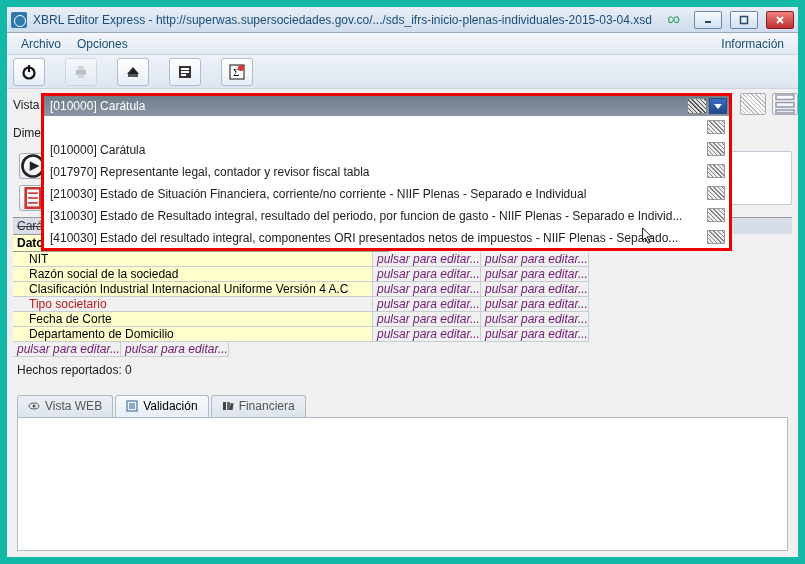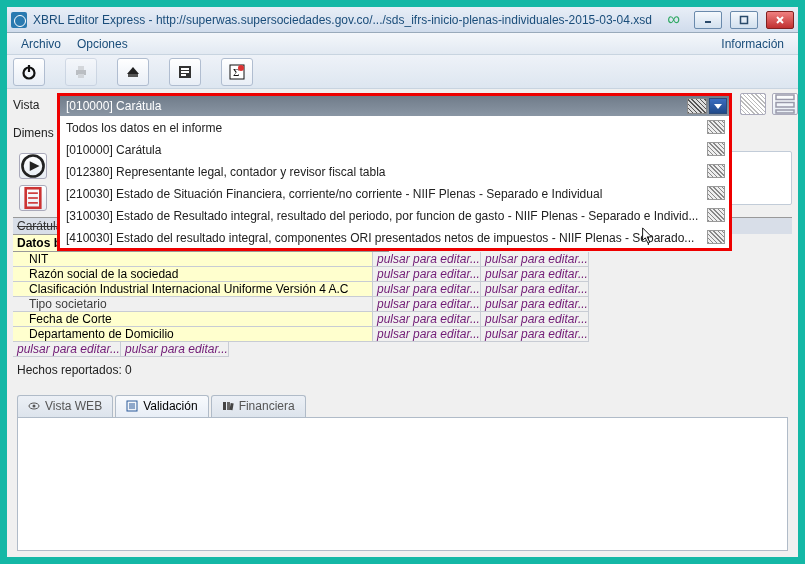--- a/index.html
+++ b/index.html
@@ -29,21 +29,21 @@
   .body-area { flex:1; padding: 4px 6px 2px; position: relative; display:flex; flex-direction:column; overflow:hidden;justify-content:center;}
   
   .row-vista { display:flex; align-items:center; height:24px; position: relative; }
   .row-dim { display:flex; align-items:center; height:24px; margin-top:4px;}
   .lbl { width: 44px; color:#222; font-size:12px;}
   
   .side-icons { position:absolute; right:0; top:4px; display:flex; gap: 6px; align-items:center;}
   .tinybtn { width:26px; height:22px; border:1px solid #aab; background:linear-gradient(#fff,#e6ecf4); border-radius:2px; display:flex;align-items:center;justify-content:center;}
   .tinybtn.hatch { background-image: repeating-linear-gradient(45deg,#bbb,#bbb 1px,#fff 1px,#fff 3px); }
   
-  .combo-wrap { position:absolute; left:50px; top:4px; right: 66px; z-index: 20;}
+  .combo-wrap { position:absolute; left:34px; top:4px; right: 66px; z-index: 20;}
   .combo-redbox { border: 3px solid #e00; background: #fff; position: relative; }
   .combo-selected { height: 20px; background: linear-gradient(#707c8a,#8a96a4); color: #fff; display:flex; align-items:center; padding: 0 6px; font-size:12px; }
   .combo-selected .dd-hatch { position:absolute; right:22px; top:2px; width:20px; height:16px; background-image: repeating-linear-gradient(45deg,#555,#555 1px,#ddd 1px,#ddd 3px); border:1px solid #888;}
   .combo-selected .dd-arrow { position:absolute; right:2px; top:2px; width:18px; height:16px; background: linear-gradient(#3a6cc0,#204a8a); border:1px solid #2a4a7a; display:flex;align-items:center;justify-content:center;}
   .combo-selected .dd-arrow:after{content:"";border-left:4px solid transparent;border-right:4px solid transparent;border-top:5px solid #fff;}
   .combo-list { background:#fff; }
   .combo-opt { height: 22px; display:flex; align-items:center; padding: 0 6px 0 6px; font-size:12px; color:#222; border-top:1px solid transparent; position:relative; white-space:nowrap; overflow:hidden;}
   .combo-opt .opt-hatch { position:absolute; right:4px; top:3px; width:18px; height:14px; background-image: repeating-linear-gradient(45deg,#888,#888 1px,#eee 1px,#eee 3px); border:1px solid #999;}
   .cursor { position:absolute; right:74px; bottom:3px; width:14px; height:18px; }
   
@@ -51,21 +51,21 @@
   .lc-left { width:40px; display:flex; flex-direction:column; gap:6px; align-items:center; padding-top: 2px;}
   .roundbtn { width:28px; height:26px; border:1px solid #aab; background:linear-gradient(#fff,#e8edf4); border-radius:3px; display:flex;align-items:center;justify-content:center;}
   .lc-panel { flex:1; border:1px solid #c2ccd8; background:#fff; border-radius:2px; padding:2px; min-height: 54px;}
   
   .grid-area { margin-top: 6px; border-top:1px solid #999; }
   .grid-title { background:#d8dee8; padding:1px 4px; font-size:12px; text-decoration: line-through; color:#333;}
   .grid-sub { background:#ffffce; padding:1px 4px; font-weight:bold; font-size:12px; border-top:1px solid #999; border-bottom:1px solid #999; display:inline-block; width: 376px;}
   .grid-row { display:flex; height:15px; font-size:12px; }
   .gcell-label { width: 360px; padding-left: 16px; border-right:1px solid #c8ccd4; border-bottom:1px solid #c8ccd4; white-space:nowrap; overflow:hidden; }
   .gcell-label.y { background:#ffffce; }
-  .gcell-label.p { background:#f0f0f0; color:#404040;}
+  .gcell-label.p { background:#f0f0f0; color:#b91c1c;}
   .gcell-ed { width:108px; padding:0 4px; color:#701a75; font-style:italic; border-right:1px solid #c8ccd4; border-bottom:1px solid #c8ccd4; white-space:nowrap; overflow:hidden;}
   
   .status { padding: 6px 4px 4px; font-size:12px; color:#222; }
   
   .tabs { display:flex; padding: 0 4px; margin-top: 14px;}
   .tab { border:1px solid #b0bbc8; border-bottom:none; background: linear-gradient(#f8fafd,#e8eef6); padding: 3px 10px 4px; margin-right: 2px; border-radius: 3px 3px 0 0; display:flex; align-items:center; gap:5px; font-size:12px;}
   .tab.inactive { background: linear-gradient(#ecf0f6,#dde4ec); color:#555;}
   .tab svg{width:12px;height:12px;}
   .tab-content { border:1px solid #b0bbc8; background:#fff; flex:1; margin: 0 4px 4px; min-height: 80px;}
 </style>
@@ -164,29 +164,28 @@
 
     <div class="combo-wrap">
       <div class="combo-redbox">
         <div class="combo-selected">
           <span>[010000] Carátula</span>
           <div class="dd-hatch"></div>
           <div class="dd-arrow"></div>
         </div>
         <div class="combo-list">
           <div class="combo-opt">
-              <span>Todos los datos en el informe</span>
               <div class="opt-hatch"></div>
             </div>
           <div class="combo-opt">
               <span>[010000] Carátula</span>
               <div class="opt-hatch"></div>
             </div>
           <div class="combo-opt">
-              <span>[012380] Representante legal, contador y revisor fiscal tabla</span>
+              <span>[017970] Representante legal, contador y revisor fiscal tabla</span>
               <div class="opt-hatch"></div>
             </div>
           <div class="combo-opt">
               <span>[210030] Estado de Situación Financiera, corriente/no corriente - NIIF Plenas - Separado e Individual</span>
               <div class="opt-hatch"></div>
             </div>
           <div class="combo-opt">
               <span>[310030] Estado de Resultado integral, resultado del periodo, por funcion de gasto - NIIF Plenas - Separado e Individ...</span>
               <div class="opt-hatch"></div>
             </div>

